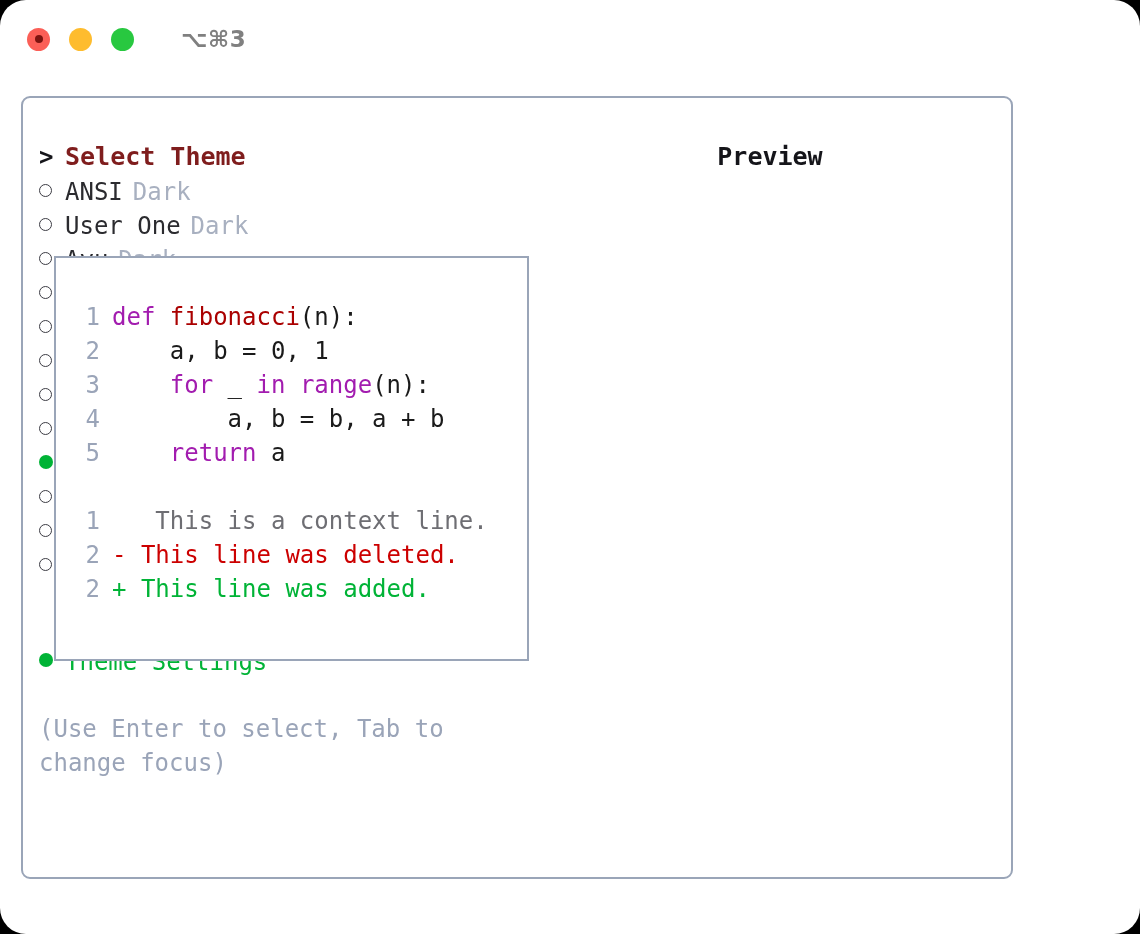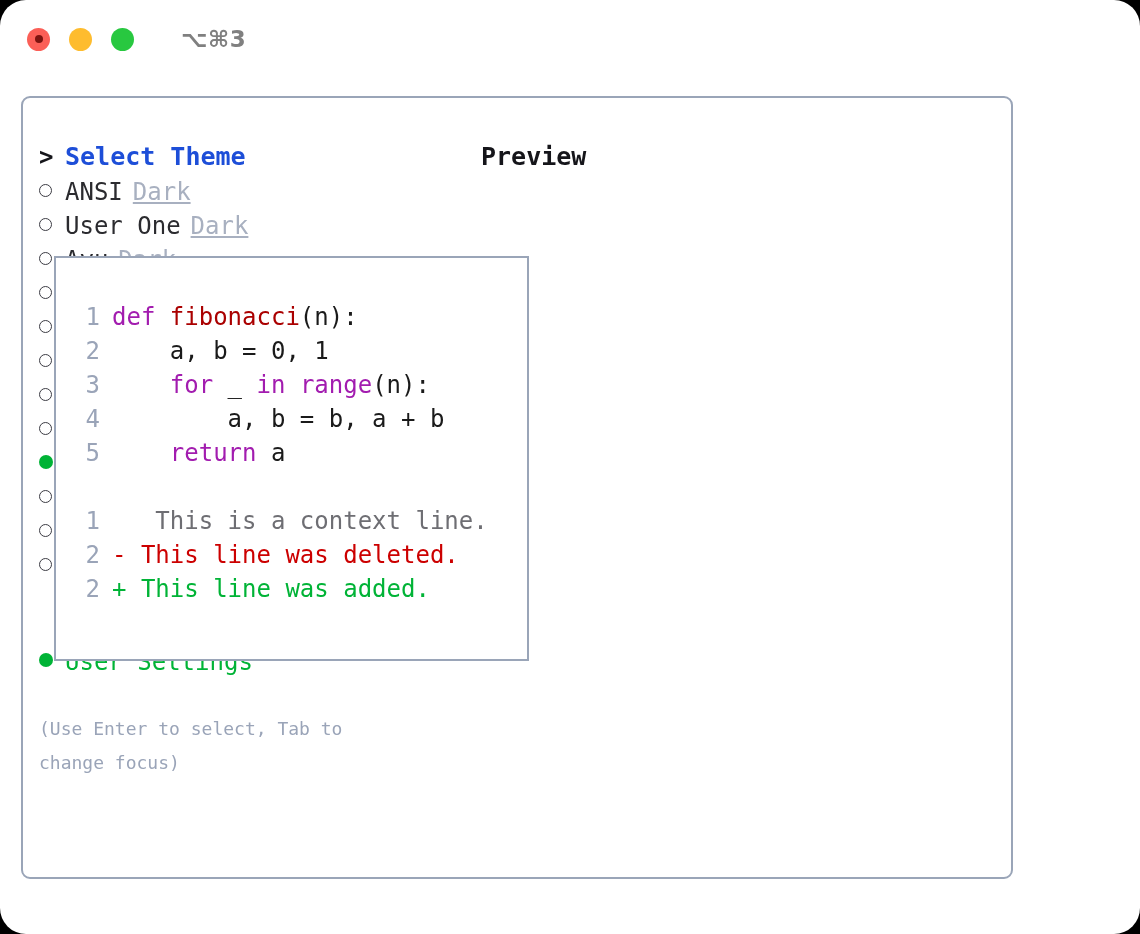--- a/index.html
+++ b/index.html
@@ -86,23 +86,24 @@
     height: 100%;
   }
   #left-pane {
     position: absolute;
     left: 16px;
     top: 44px;
     width: 460px;
   }
   #right-pane {
     position: absolute;
-    left: 458px;
+    left: 497px;
     top: 44px;
     width: 500px;
+    text-align: center;
   }
 
   
   .row {
     display: flex;
     align-items: baseline;
     height: 34px;
     font-size: 24px;
     color: #2b2b2f;
     white-space: pre;
@@ -137,28 +138,28 @@
   }
   .row.header-row {
     font-weight: 700;
     color: #15151a;
     font-size: 25px;
     height: 36px;
   }
   .row.header-row .marker { font-weight: 700; }
   .name { color: #2b2b2f; }
   .name.selected { color: #00b336; }
-  .kind { color: #a8b0c0; padding-left: 10px; text-decoration: underline; }
+  .kind { color: #a8b0c0; padding-left: 10px; }
   .row.plain .marker { color: transparent; }
-  .section-label { color: #1d4ed8; }
+  .section-label { color: #7f1d1d; }
   .spacer-md { height: 28px; }
 
   #help-text {
     margin-top: 30px;
-    font-size: 18px;
+    font-size: 24px;
     line-height: 34px;
     color: #9aa4b8;
     width: 420px;
     white-space: pre-wrap;
   }
 
   
   #preview-title {
     font-size: 25px;
     font-weight: 700;
@@ -240,21 +241,21 @@
           </div>
 
         <div class="spacer-md"></div>
 
         <div class="row plain">
           <span class="marker">○</span>
           <span class="section-label">Apply To</span>
         </div>
 
         <div id="apply-list">
-            <div class="row"><span class="marker"><span class="bullet-dot"></span></span><span class="name selected">User Settings</span></div>
+            <div class="row"><span class="marker"><span class="bullet-dot"></span></span><span class="name selected">Theme Settings</span></div>
           </div>
 
         <div id="help-text">(Use Enter to select, Tab to
 change focus)</div>
       </div>
 
       <div id="right-pane">
         <div id="preview-title">Preview</div>
       </div>
 

